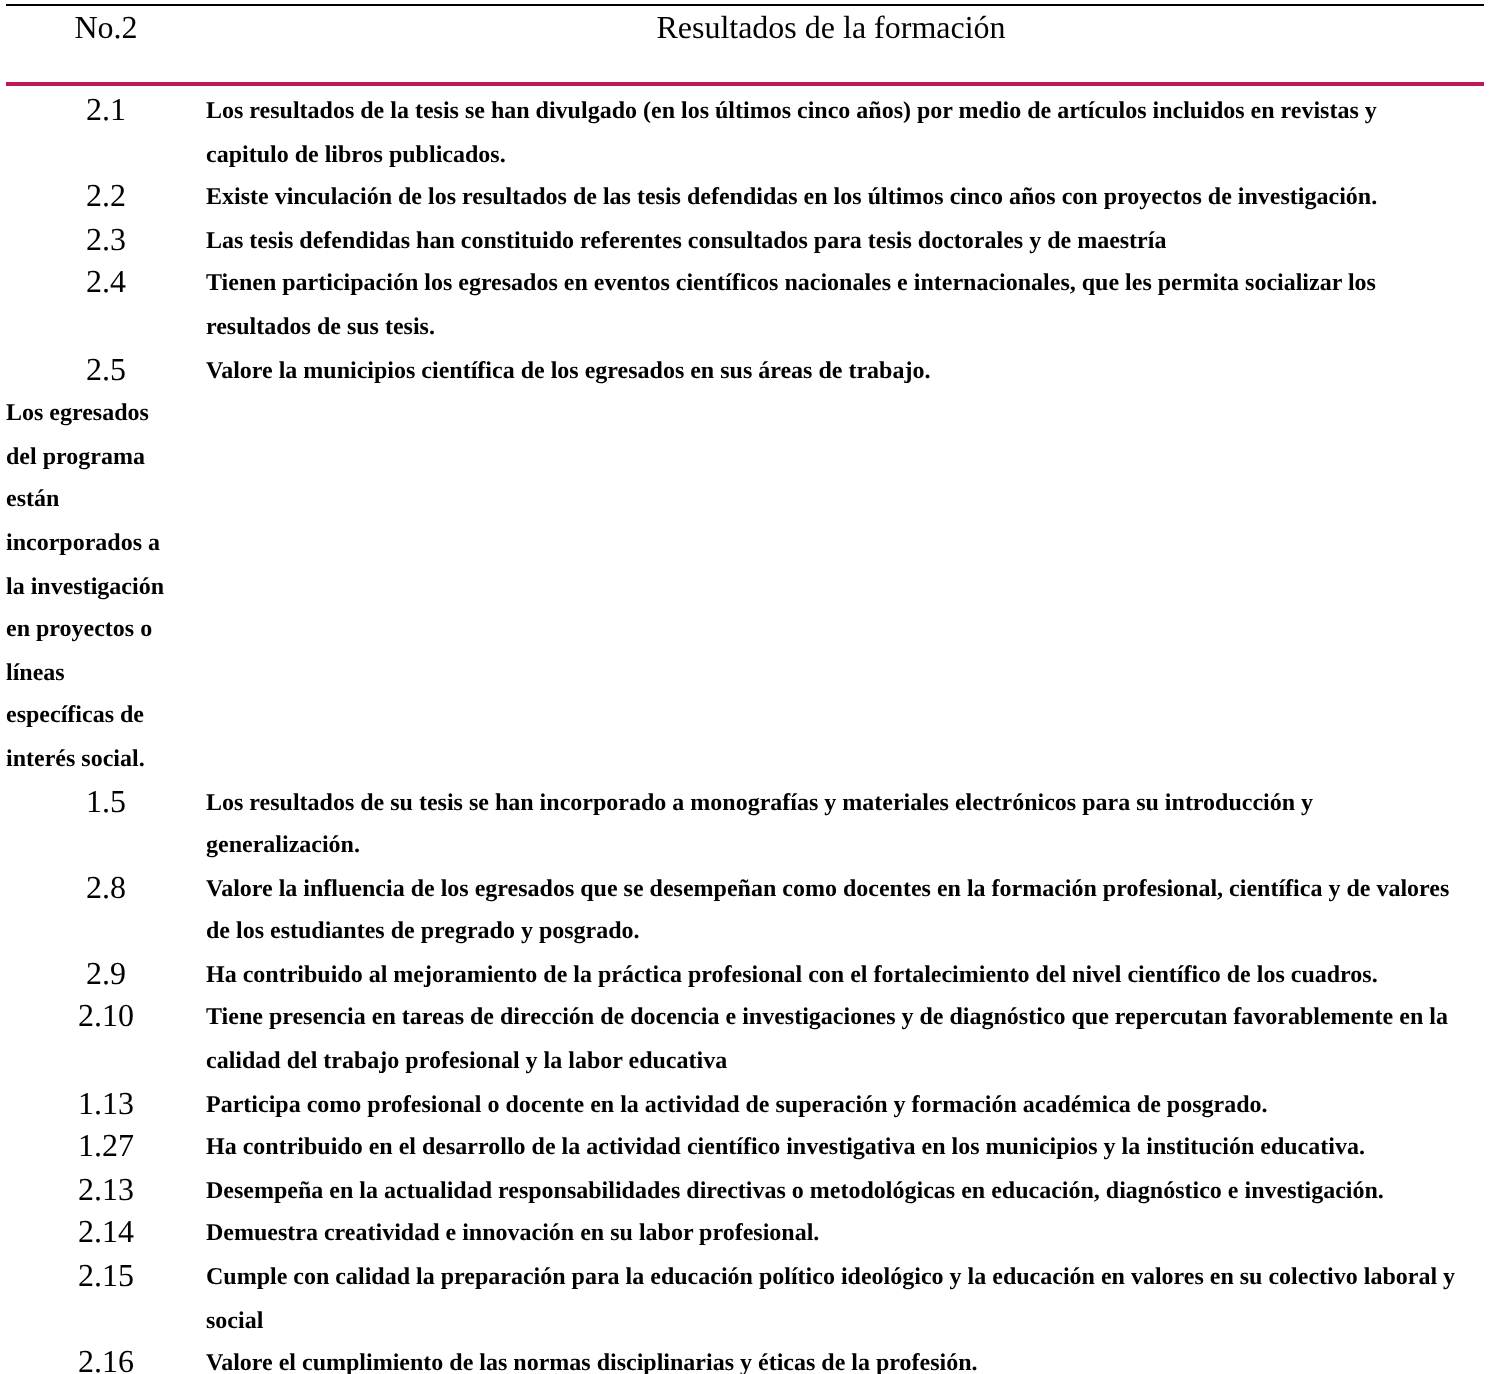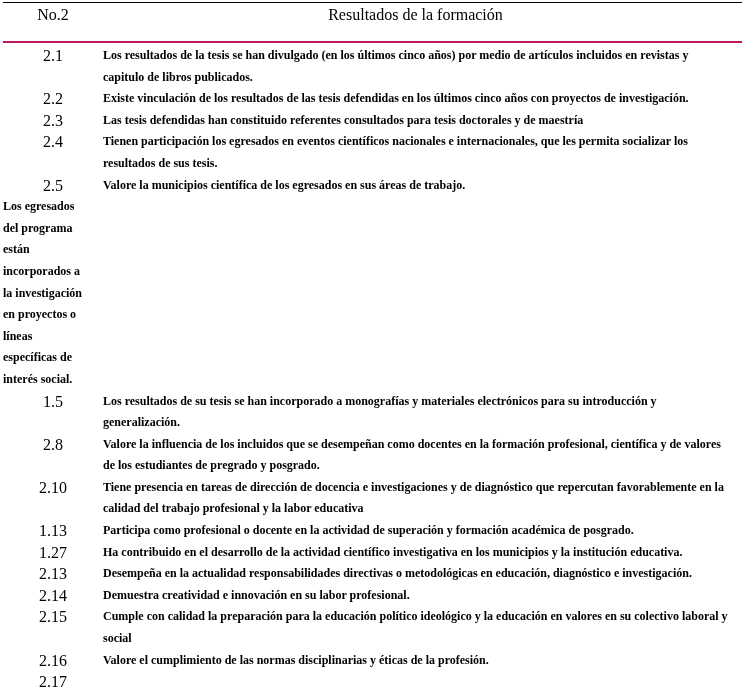--- a/index.html
+++ b/index.html
@@ -86,21 +86,25 @@
       </div>
       <div class="row">
         <div class="cell-text">Los egresados del programa están incorporados a la investigación en proyectos o líneas específicas de interés social.</div>
       </div>
       <div class="row">
         <div class="cell-no">1.5</div>
         <div class="cell-text">Los resultados de su tesis se han incorporado a monografías y materiales electrónicos para su introducción y generalización.</div>
       </div>
       <div class="row">
         <div class="cell-no">2.8</div>
-        <div class="cell-text">Valore la influencia de los incluidos que se desempeñan como docentes en la formación profesional, científica y de valores de los estudiantes de pregrado y posgrado.</div>
+        <div class="cell-text">Valore la influencia de los egresados que se desempeñan como docentes en la formación profesional, científica y de valores de los estudiantes de pregrado y posgrado.</div>
+      </div>
+      <div class="row">
+        <div class="cell-no">2.9</div>
+        <div class="cell-text">Ha contribuido al mejoramiento de la práctica profesional con el fortalecimiento del nivel científico de los cuadros.</div>
       </div>
       <div class="row">
         <div class="cell-no">2.10</div>
         <div class="cell-text">Tiene presencia en tareas de dirección de docencia e investigaciones y de diagnóstico que repercutan favorablemente en la calidad del trabajo profesional y la labor educativa</div>
       </div>
       <div class="row">
         <div class="cell-no">1.13</div>
         <div class="cell-text">Participa como profesional o docente en la actividad de superación y formación académica de posgrado.</div>
       </div>
       <div class="row">

